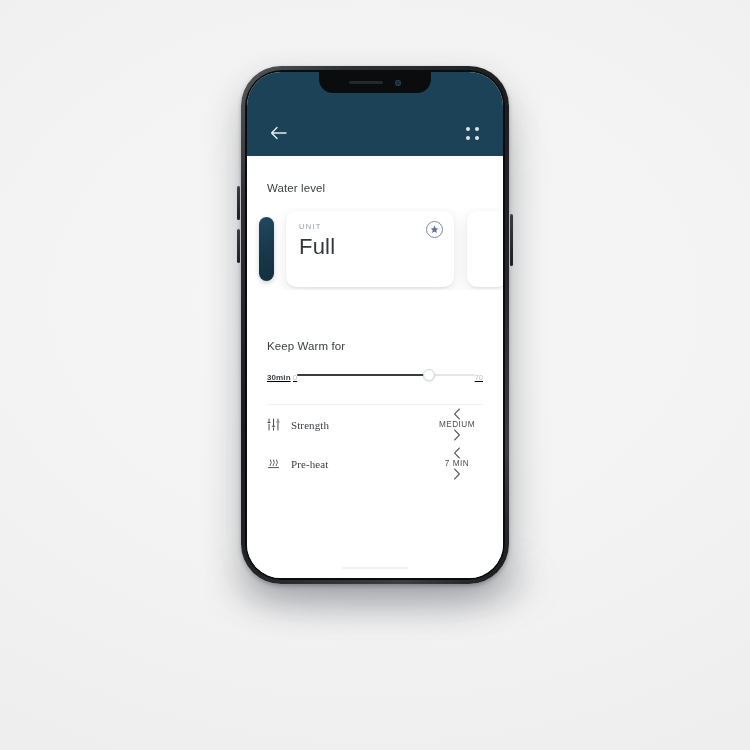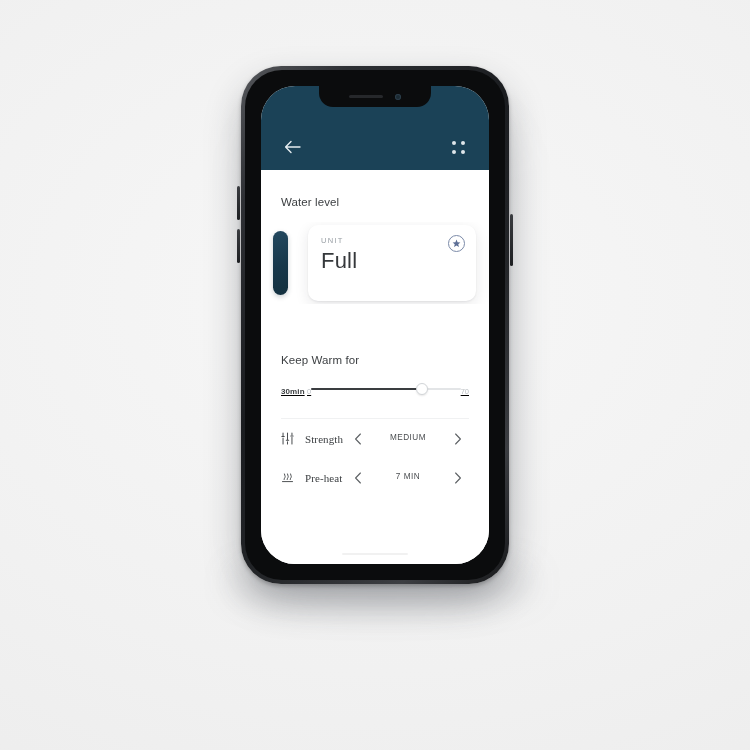--- a/index.html
+++ b/index.html
@@ -59,21 +59,21 @@
     box-shadow:
       0 2px 4px rgba(0,0,0,.25),
       0 18px 36px rgba(40,44,52,.28);
   }
   .phone-inner {
     position: relative;
     width: 100%;
     height: 100%;
     border-radius: 37px;
     background: #0b0c0d;
-    padding: 16px;
+    padding: 2px;
     overflow: hidden;
   }
 
   
   .btn-side {
     position: absolute;
     background: linear-gradient(180deg, #3a3c40, #1d1f22);
     border-radius: 2px;
   }
   .btn-vol-up   { left: -4px; top: 120px;  width: 3px; height: 34px; }
@@ -180,21 +180,20 @@
 
   
   .carousel {
     position: relative;
     margin-top: 14px;
     height: 82px;
     display: flex;
     align-items: center;
     padding-left: 12px;
     overflow: hidden;
-    gap: 8px;
   }
   .pill-card {
     flex: 0 0 auto;
     width: 15px;
     height: 64px;
     border-radius: 9px;
     background: linear-gradient(160deg, #23485f 0%, #17374a 55%, #13303f 100%);
     box-shadow: 0 2px 5px rgba(20,40,55,.22);
   }
   .unit-card {
@@ -330,22 +329,23 @@
   .opt-label {
     flex: 1;
     font-size: 11px;
     color: #3d4043;
     letter-spacing: .1px;
     margin-left: 6px;
     font-family: Liberation Serif, serif;
   }
   .stepper {
     display: flex;
-    align-items: flex-start;
-    gap: 13px;
+    align-items: center;
+    gap: 0;
+    flex-direction: column;
   }
   .chev {
     width: 22px;
     display: flex;
     align-items: center;
     justify-content: center;
     color: #5c6063;
     cursor: pointer;
   }
   .opt-value {

